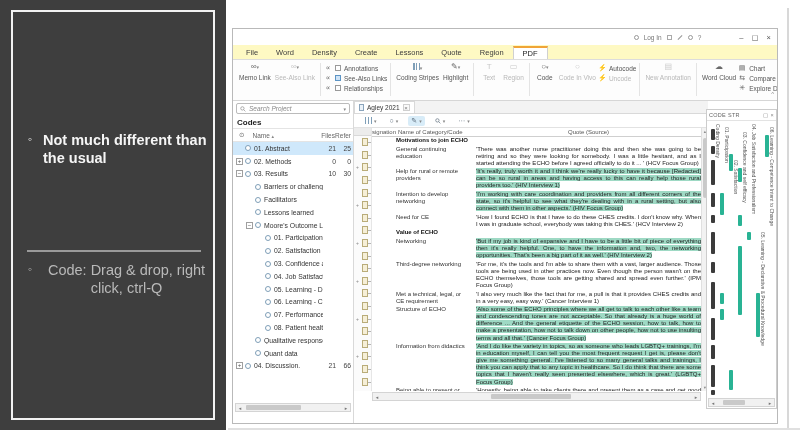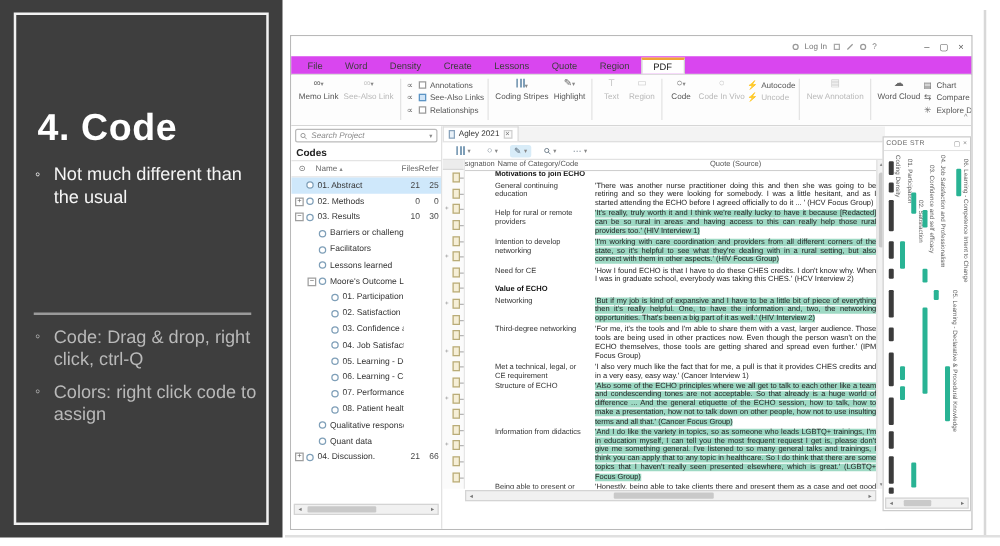--- a/index.html
+++ b/index.html
@@ -5,42 +5,42 @@
   * { margin:0; padding:0; box-sizing:border-box; }
   html,body { width:800px; height:437px; }
   body { font-family:"Liberation Sans", sans-serif; background:#ffffff; position:relative; overflow:hidden; }
 
   
   .slide { position:absolute; inset:0; background:#ffffff; }
   .left-panel { position:absolute; left:0; top:0; width:226px; height:430px; background:#3e3e3e; }
   .left-panel .inner-border { position:absolute; left:11px; top:10px; right:11px; bottom:10px; border:2px solid #f2f2f2; pointer-events:none; }
   .slide-title { position:absolute; left:30px; top:86px; font-size:30px; font-weight:bold; color:#ffffff; letter-spacing:.5px; }
   .bullets { position:absolute; left:28px; right:16px; list-style:none; }
-  .bullets.primary { top:132px; color:#f5f5f5; font-size:14.5px; }
-  .bullets.secondary { top:262px; color:#b9b9b9; font-size:14.5px; }
+  .bullets.primary { top:132px; color:#f5f5f5; font-size:14.5px;font-weight:bold; }
+  .bullets.secondary { top:262px; color:#b9b9b9; font-size:14.5px;text-align:center; }
   .bullets li { margin-bottom:9px; padding-left:15px; position:relative; line-height:1.22; }
   .bullets li::before { content:"◦"; position:absolute; left:0; top:0; font-size:12px; }
   .divider { position:absolute; left:27px; top:250px; width:174px; height:2px; background:#9a9a9a; }
   .frame-vline { position:absolute; left:787px; top:8px; width:2px; height:421px; background:#d8d8d8; }
   .frame-hline { position:absolute; left:228px; top:428px; width:572px; height:2px; background:#e0e0e0; }
 
   
   .window { position:absolute; left:232px; top:28px; width:546px; height:396px; background:#ffffff; border:1px solid #b9b9b9; font-size:7px; color:#444; }
 
   
   .titlebar { position:absolute; left:0; top:0; right:0; height:16px; background:#ffffff; display:flex; align-items:center; justify-content:flex-end; }
   .qa-group { display:flex; align-items:center; gap:5px; margin-right:38px; color:#777; font-size:6.5px; }
   .qa-dot { width:5px; height:5px; border:1px solid #999; border-radius:50%; }
   .qa-sq { width:5px; height:5px; border:1px solid #aaa; }
   .qa-slash { width:6px; height:1px; background:#999; transform:rotate(-45deg); }
   .win-controls { display:flex; align-items:center; gap:8px; margin-right:6px; color:#555; font-size:7.5px; }
   .win-controls span { cursor:default; }
 
   
-  .ribbon-tabs { position:absolute; left:0; top:16px; right:0; height:15px; background:#d946ef; border-bottom:1px solid #dcdcdc; display:flex; align-items:flex-end; padding-left:4px; }
+  .ribbon-tabs { position:absolute; left:0; top:16px; right:0; height:15px; background:#fef9c3; border-bottom:1px solid #dcdcdc; display:flex; align-items:flex-end; padding-left:4px; }
   .rtab { padding:2px 9px 2px 9px; font-size:7.5px; color:#3c3c3c; height:13px; display:flex; align-items:center; }
   .rtab.active { background:#ffffff; border:1px solid #d0d0d0; border-bottom:none; border-top:2px solid #f0a437; color:#222; }
 
   
   .ribbon { position:absolute; left:0; top:31px; right:0; height:41px; background:#fdfdfd; border-bottom:1px solid #d6d6d6; display:flex; align-items:stretch; padding:2px 2px 3px 4px; overflow:hidden; }
   .rsep { width:1px; background:#e4e4e4; margin:1px 3px; flex:0 0 auto; }
   .rbtn { display:flex; flex-direction:column; align-items:center; justify-content:flex-start; text-align:center; font-size:6.5px; line-height:1.1; color:#555; padding:1px 2px; min-width:24px; flex:0 0 auto; }
   .rbtn .ric { font-size:8px; height:11px; color:#6a6a6a; }
   .rbtn.disabled { color:#b8b8b8; } .rbtn.disabled .ric { color:#c9c9c9; }
   .rstack { display:flex; flex-direction:column; justify-content:flex-start; gap:2px; padding-top:2px; flex:0 0 auto; }
@@ -123,28 +123,26 @@
   .vlabel { position:absolute; writing-mode:vertical-rl; font-size:5px; color:#555; white-space:nowrap; }
   .stripes-panel .hscroll { left:1px; right:1px; bottom:1px; }
 </style>
 </head>
 <body>
 
 <div class="slide">
 
   <div class="left-panel">
     <div class="inner-border"></div>
-    <div class="slide-title">4. Code</div>
     <ul class="bullets primary">
         <li>Not much different than the usual</li>
       </ul>
     <div class="divider"></div>
     <ul class="bullets secondary">
         <li>Code: Drag &amp; drop, right click, ctrl-Q</li>
-        <li>Colors: right click code to assign</li>
       </ul>
   </div>
 
   <div class="frame-vline"></div>
   <div class="frame-hline"></div>
 
   <div class="window">
 
     <div class="titlebar">
       <div class="qa-group">

